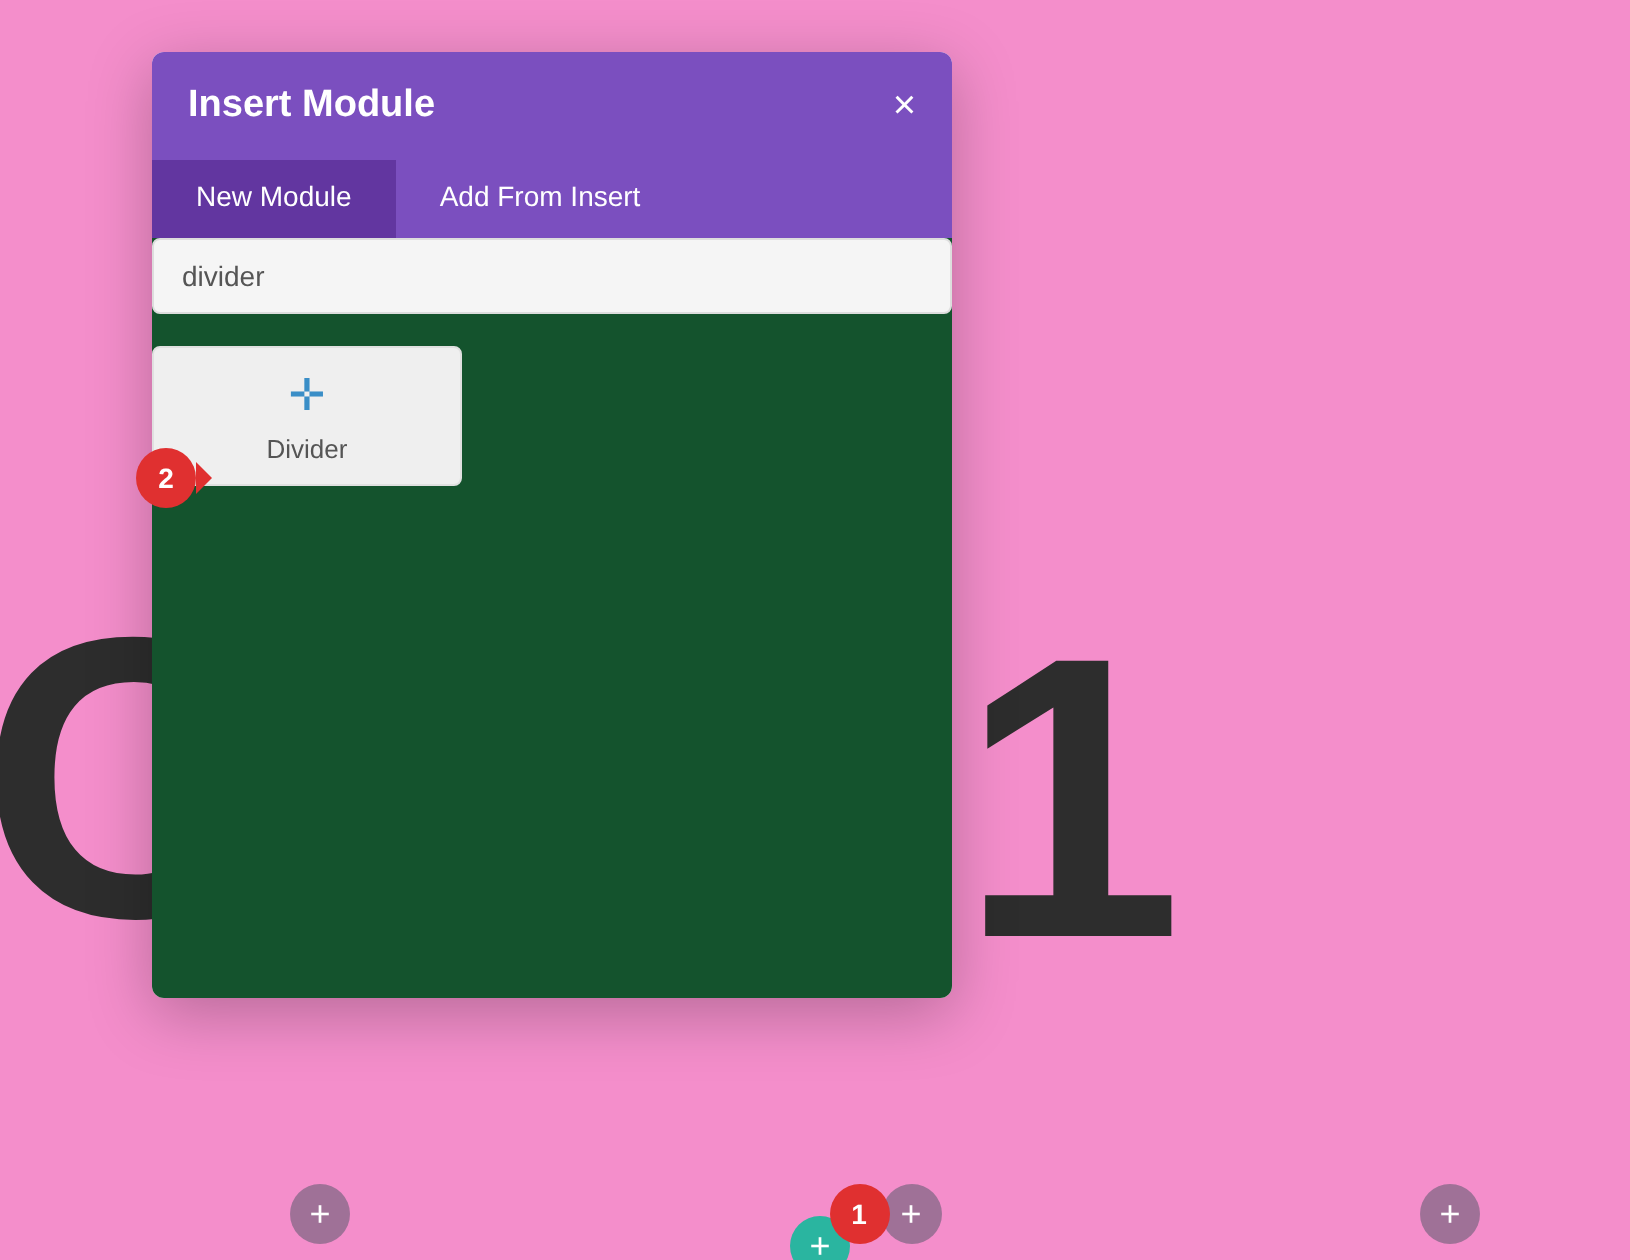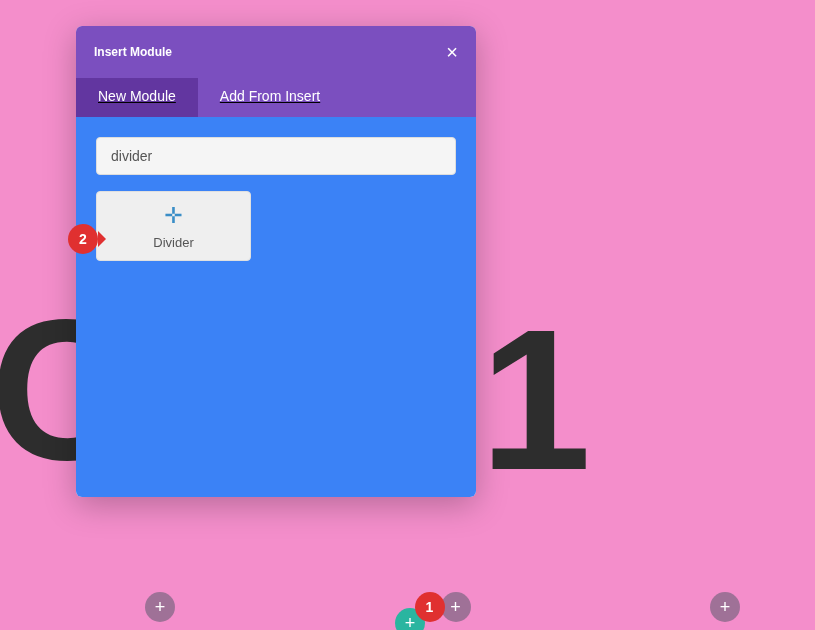--- a/index.html
+++ b/index.html
@@ -79,59 +79,57 @@
     .modal-header {
       background: #7b4fbf;
       padding: 16px 18px;
       display: flex;
       align-items: center;
       justify-content: space-between;
     }
 
     .modal-title {
       color: white;
-      font-size: 12px;
+      font-size: 19px;
       font-weight: 600;
     }
 
     .modal-close {
       background: none;
       border: none;
       color: white;
       font-size: 20px;
       cursor: pointer;
       line-height: 1;
       padding: 0;
     }
 
     .modal-tabs {
       display: flex;
       background: #7b4fbf;
-      text-decoration: underline;
     }
 
     .modal-tab {
       padding: 10px 22px;
       color: white;
       font-size: 14px;
       cursor: pointer;
       border: none;
       background: transparent;
       font-weight: 500;
       border-bottom: 3px solid transparent;
     }
 
     .modal-tab.active {
       background: #6236a0;
       border-bottom: 3px solid #6236a0;
     }
 
     .modal-body {
-      padding: 20px;
-      background: #3b82f6;
+      background: #14532d;
       min-height: 380px;
     }
 
     .search-input {
       width: 100%;
       padding: 10px 14px;
       border: 1px solid #ddd;
       border-radius: 4px;
       font-size: 14px;
       background: #f5f5f5;

